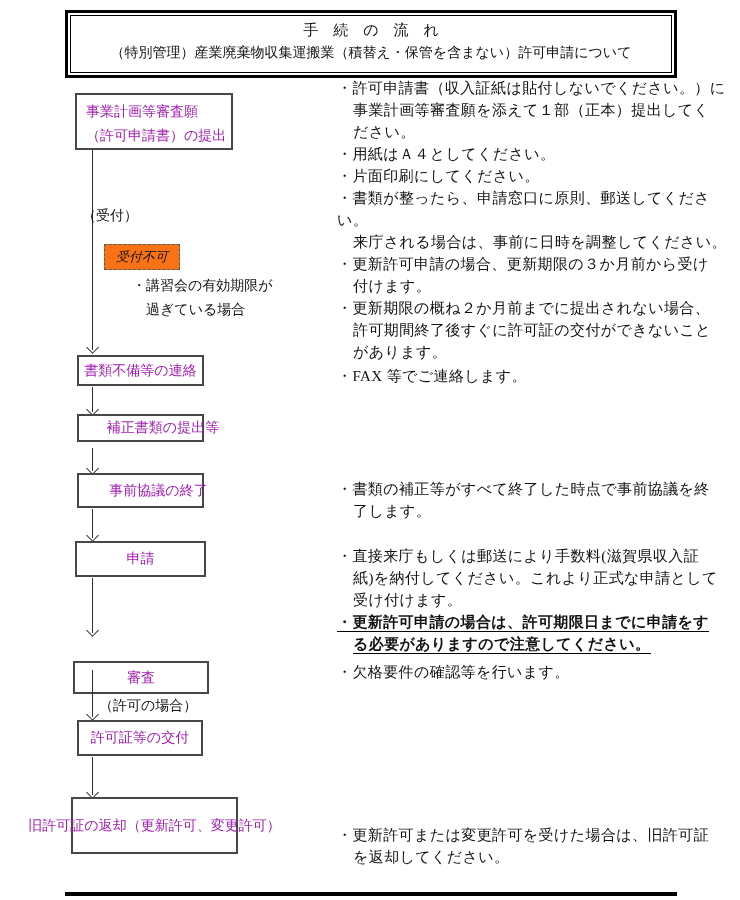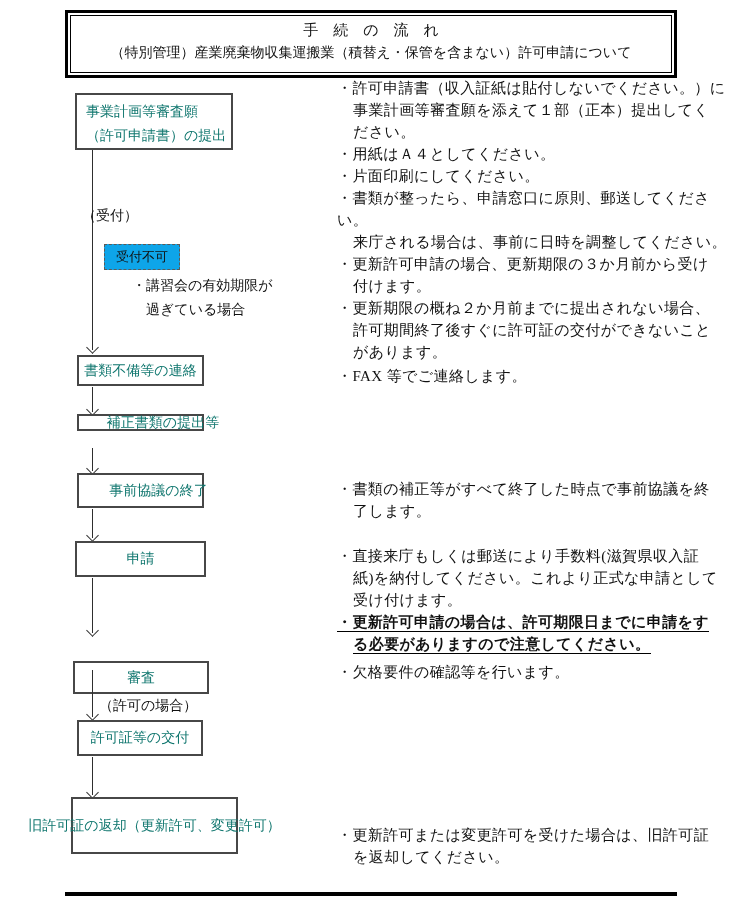--- a/index.html
+++ b/index.html
@@ -17,39 +17,39 @@
   .header-inner {
     width:100%; height:100%; border:1px solid #000; box-sizing:border-box;
     text-align:center;
   }
   .page-title   { font-size:15px; line-height:24px; margin-top:2px; white-space:nowrap; }
   .page-subtitle{ font-size:14px; line-height:21px; white-space:nowrap; }
 
   
   .fbox {
     position:absolute; box-sizing:border-box; background:#fff;
-    border:2px solid #474747; font-size:14px; color:#0f766e; white-space:nowrap;
+    border:2px solid #474747; font-size:14px; color:#a21caf; white-space:nowrap;
   }
   .fbox.center { display:flex; align-items:center; justify-content:center; }
   .fbox.center2 { display:flex; flex-direction:row; align-items:center; justify-content:center; line-height:24px; }
   .fbox.padded { padding:5px 0 0 9px; line-height:24px; }
 
   
   .arrow { position:absolute; left:92px; width:0; border-left:1.5px solid #2e2e2e; }
   .arrow::after {
     content:""; position:absolute; left:-5.2px; bottom:-2px; width:8px; height:8px;
     border-left:1.5px solid #2e2e2e; border-bottom:1.5px solid #2e2e2e;
     transform:rotate(-45deg);
   }
 
   .flabel { position:absolute; font-size:14px; white-space:nowrap; line-height:20px; }
   .reject-box {
     position:absolute; left:104px; top:244px; width:76px; height:26px;
-    border:1px dashed #5a5a5a; box-sizing:border-box; background:#0ea5e9;
-    display:flex; align-items:center; justify-content:center; font-size:13px; white-space:nowrap;
+    border:1px dashed #5a5a5a; box-sizing:border-box; background:#f97316;
+    display:flex; align-items:center; justify-content:center; font-size:13px; white-space:nowrap;font-style:italic;
   }
 
   
   .note { position:absolute; left:337px; width:400px; font-size:15px; letter-spacing:0.4px; }
   .note .ln { height:22px; line-height:22px; white-space:nowrap; }
   .note .ind { padding-left:16px; }
   .note .bold-ul span { font-weight:bold; border-bottom:1.5px solid #000; padding-bottom:1px; }
 
   .bottom-rule { position:absolute; left:65px; top:892px; width:612px; height:4px; background:#000; }
 </style>
@@ -77,21 +77,21 @@
   <div class="reject-box">
     <span>受付不可</span>
   </div>
   <div class="flabel" style="left:132px; top:276px;">・講習会の有効期限が</div>
   <div class="flabel" style="left:146px; top:300px;">過ぎている場合</div>
 
   <div class="fbox center" style="left:77px; top:355px; width:127px; height:31px;">書類不備等の連絡</div>
 
   <div class="arrow" style="top:387px; height:25px;"></div>
 
-  <div class="fbox center" style="left:77px; top:414px; width:127px; height:17px;padding-left:45px;">補正書類の提出等</div>
+  <div class="fbox center" style="left:77px; top:414px; width:127px; height:28px;padding-left:45px;">補正書類の提出等</div>
 
   <div class="arrow" style="top:448px; height:23px;"></div>
 
   <div class="fbox center" style="left:77px; top:473px; width:127px; height:35px;padding-left:36px;">事前協議の終了</div>
 
   <div class="arrow" style="top:509px; height:29px;"></div>
 
   <div class="fbox center" style="left:75px; top:541px; width:131px; height:36px;">申請</div>
 
   <div class="arrow" style="top:578px; height:55px;"></div>

